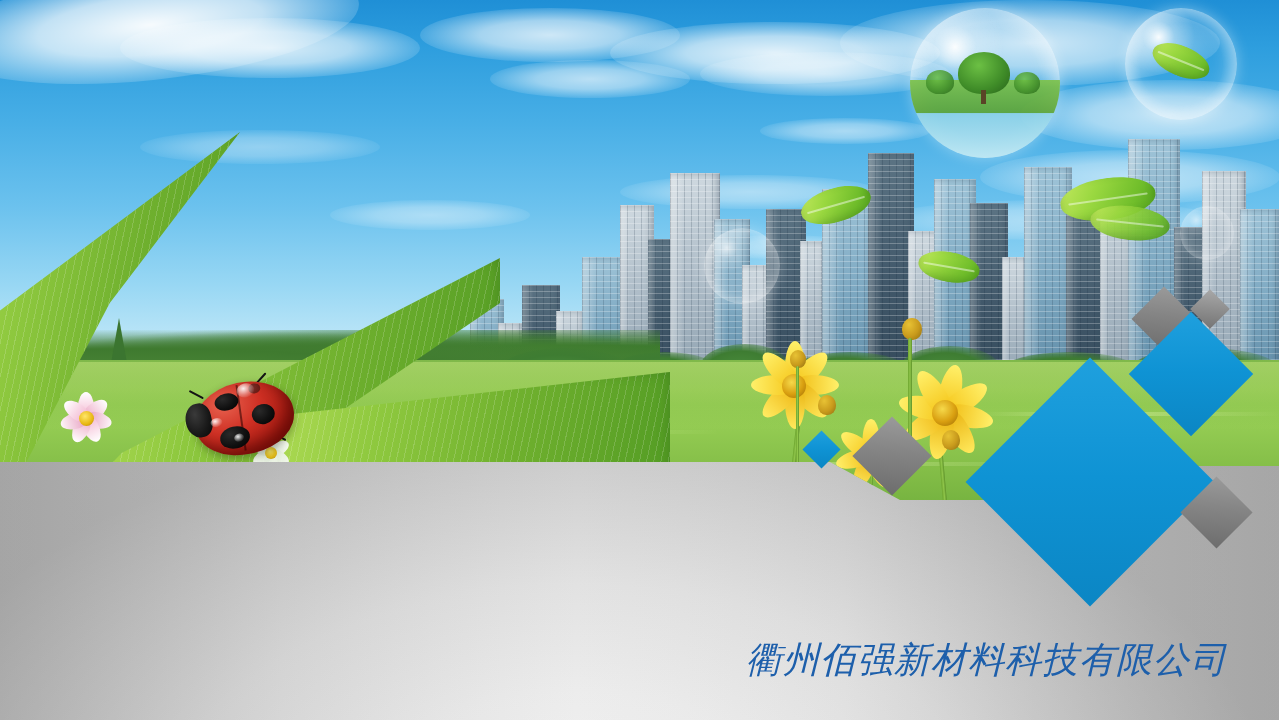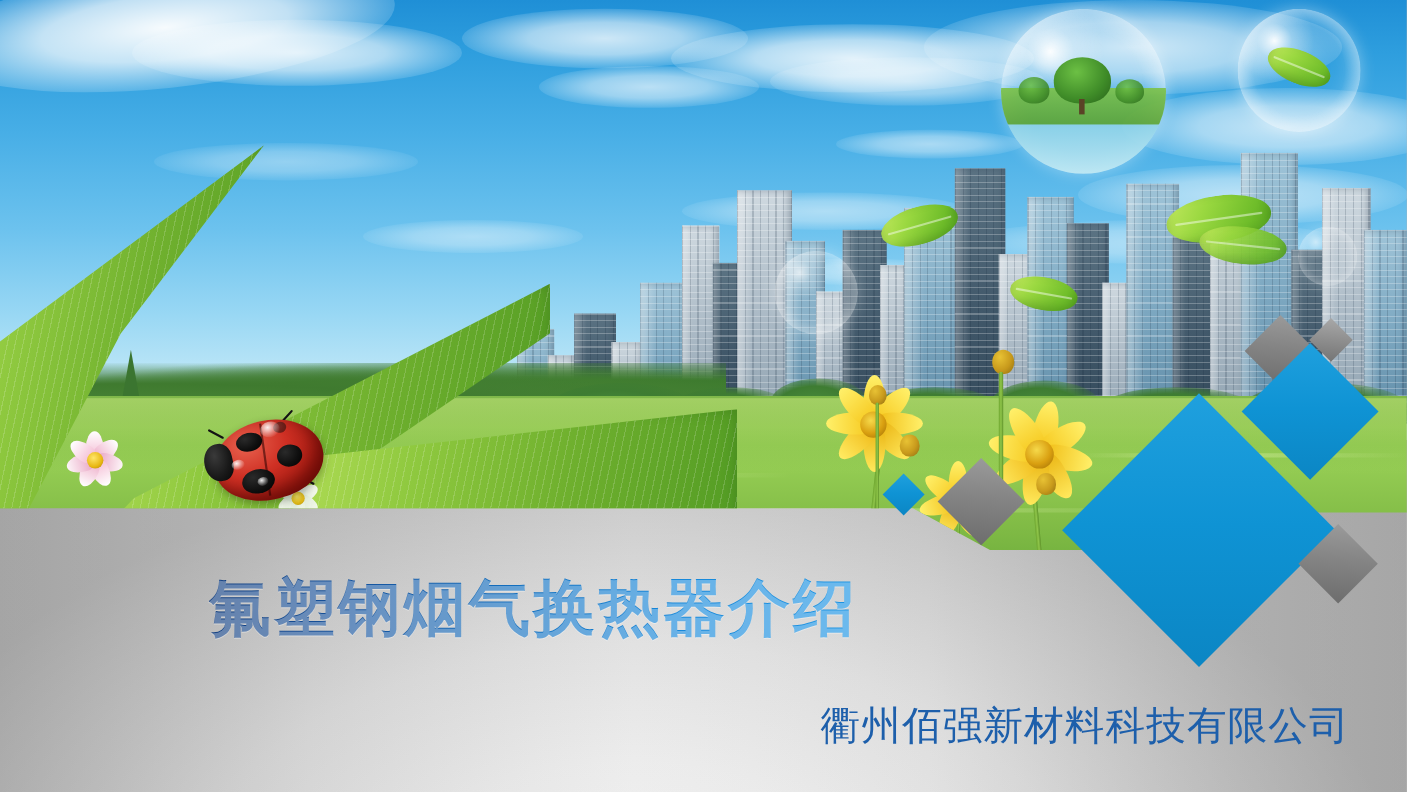--- a/index.html
+++ b/index.html
@@ -251,20 +251,21 @@
     text-shadow: 0 1px 0 rgba(255,255,255,.35);
   }
   .company-name {
     position: absolute;
     right: 52px; top: 636px;
     font-size: 36px;
     font-weight: normal;
     letter-spacing: 1px;
     white-space: nowrap;
     color: #1d5fab;
+    font-style: italic;
   }
 </style>
 </head>
 <body>
 
 <div id="slide">
 
   <div class="bottom-panel"></div>
 
   <div class="photo">
@@ -457,17 +458,16 @@
   </div>
 
   <div class="diamond dia-blue" style="left:808px;  top:436px; width:27px;  height:27px;"></div>
   <div class="diamond dia-gray" style="left:864px;  top:428px; width:56px;  height:56px;"></div>
   <div class="diamond dia-gray" style="left:1141px; top:296px; width:46px;  height:46px;"></div>
   <div class="diamond dia-gray-lt" style="left:1196px; top:295px; width:28px;  height:28px;"></div>
   <div class="diamond dia-blue" style="left:1147px; top:330px; width:88px;  height:88px;"></div>
   <div class="diamond dia-blue" style="left:1002px; top:394px; width:176px; height:176px;"></div>
   <div class="diamond dia-gray" style="left:1191px; top:487px; width:51px;  height:51px;"></div>
 
-  <div class="slide-title">氟塑钢烟气换热器介绍</div>
 
   <div class="company-name">衢州佰强新材料科技有限公司</div>
 
 </div>
 
 </body></html>

